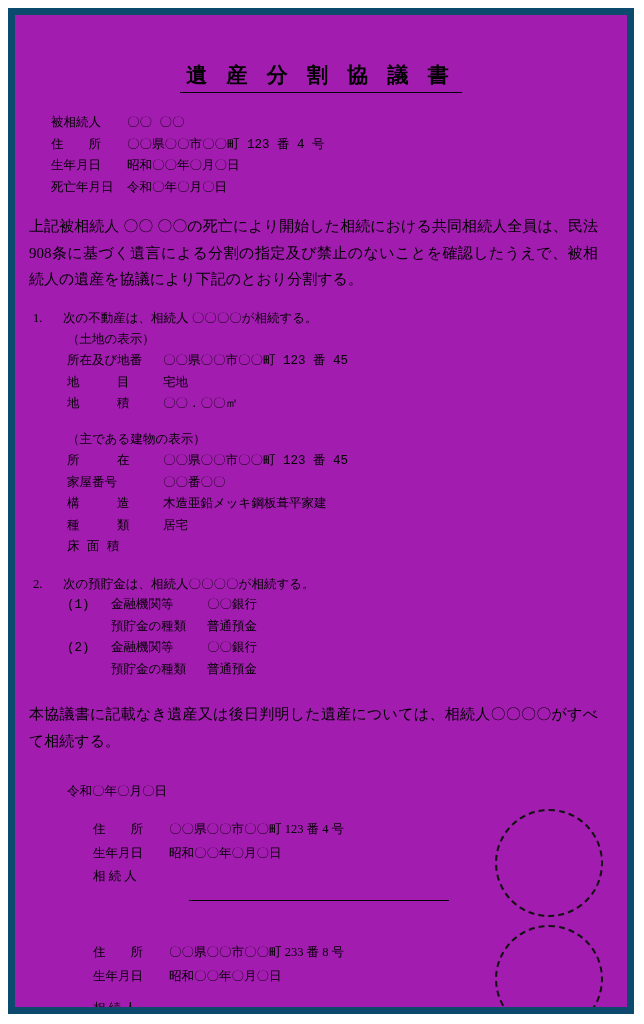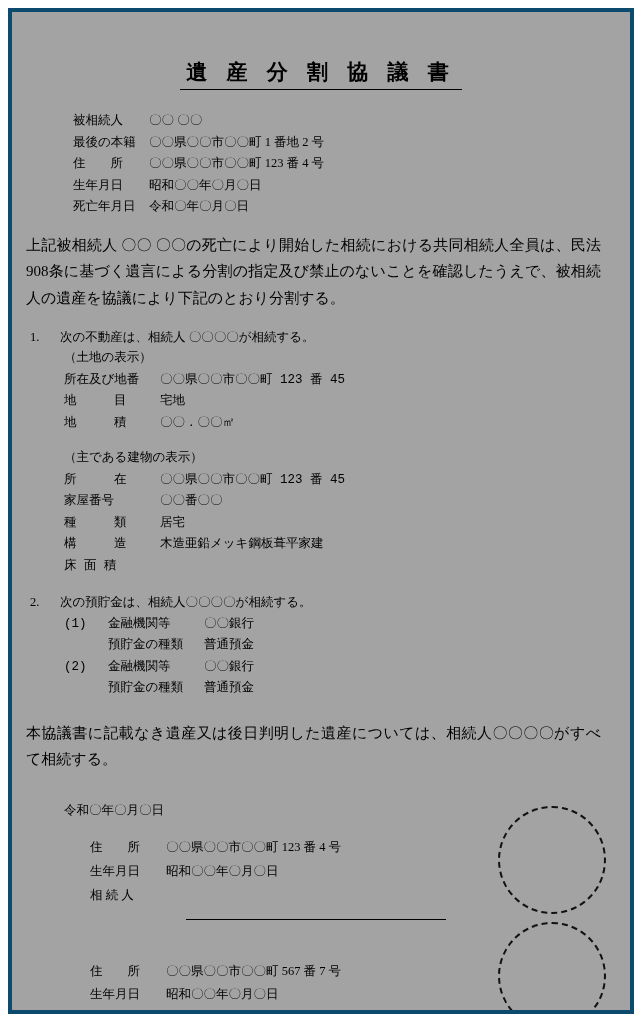--- a/index.html
+++ b/index.html
@@ -13,24 +13,24 @@
     font-family: "Liberation Serif", "DejaVu Serif", serif;
     color: #000000;
     position: relative;
   }
   .page {
     position: absolute;
     left: 8px;
     top: 8px;
     width: 626px;
     height: 1006px;
-    border: 4px solid #0c4a6e;
+    border: 7px solid #0c4a6e;
     box-sizing: border-box;
     overflow: hidden;
-    background: #a3a3a3;
+    background: #a21caf;
   }
   .inner {
     position: relative;
     width: 100%;
     height: 100%;
     padding: 0;
   }
   .doc-title {
     text-align: center;
     font-size: 21px;
@@ -46,21 +46,21 @@
     margin-top: 22px;
   }
   .title-underline {
     border-bottom: 1.5px solid #000;
     padding: 0 6px 3px 6px;
   }
   .block {
     font-size: 12.5px;
     line-height: 1.72;
   }
-  .indent1 { margin-left: 61px; }
+  .indent1 { margin-left: 36px; font-family: Liberation Mono, monospace; }
   .indent2 { margin-left: 52px; font-family: Liberation Mono, monospace; }
   .indent3 { margin-left: 78px; }
   .body-text {
     margin-left: 14px;
     margin-right: 29px;
     font-size: 15px;
     line-height: 1.78;
     text-align: justify;
   }
   .row {
@@ -123,24 +123,20 @@
     </div>
 
     <div class="gap-l"></div>
 
     <div class="block indent1">
       <div class="row">
         <span class="lbl-5">被相続人</span>
         <span>〇〇 〇〇</span>
       </div>
       <div class="row">
-        <span class="lbl-5">最後の本籍</span>
-        <span>〇〇県〇〇市〇〇町 1 番地 2 号</span>
-      </div>
-      <div class="row">
         <span class="lbl-5">住　　所</span>
         <span>〇〇県〇〇市〇〇町 123 番 4 号</span>
       </div>
       <div class="row">
         <span class="lbl-5">生年月日</span>
         <span>昭和〇〇年〇月〇日</span>
       </div>
       <div class="row">
         <span class="lbl-5">死亡年月日</span>
         <span>令和〇年〇月〇日</span>
@@ -180,26 +176,26 @@
       <div>（主である建物の表示）</div>
       <div class="row">
         <span class="lbl-6">所　　　在</span>
         <span>〇〇県〇〇市〇〇町 123 番 45</span>
       </div>
       <div class="row">
         <span class="lbl-6">家屋番号</span>
         <span>〇〇番〇〇</span>
       </div>
       <div class="row">
+        <span class="lbl-6">構　　　造</span>
+        <span>木造亜鉛メッキ鋼板葺平家建</span>
+      </div>
+      <div class="row">
         <span class="lbl-6">種　　　類</span>
         <span>居宅</span>
-      </div>
-      <div class="row">
-        <span class="lbl-6">構　　　造</span>
-        <span>木造亜鉛メッキ鋼板葺平家建</span>
       </div>
       <div class="row">
         <span class="lbl-6">床 面 積</span>
       </div>
     </div>
 
     <div class="gap-m"></div>
 
     <div class="numlist-item">
       <span class="num">2.</span>
@@ -260,21 +256,21 @@
       </div>
       <div class="sig-line"></div>
     </div>
 
     <div class="gap-l"></div>
     <div class="gap-l"></div>
 
     <div class="sig-block indent3">
       <div class="row">
         <span class="lbl-5">住　　所</span>
-        <span>〇〇県〇〇市〇〇町 567 番 7 号</span>
+        <span>〇〇県〇〇市〇〇町 233 番 8 号</span>
       </div>
       <div class="row">
         <span class="lbl-5">生年月日</span>
         <span>昭和〇〇年〇月〇日</span>
       </div>
       <div class="gap-s"></div>
       <div class="row">
         <span class="lbl-5">相 続 人</span>
         <span></span>
       </div>

